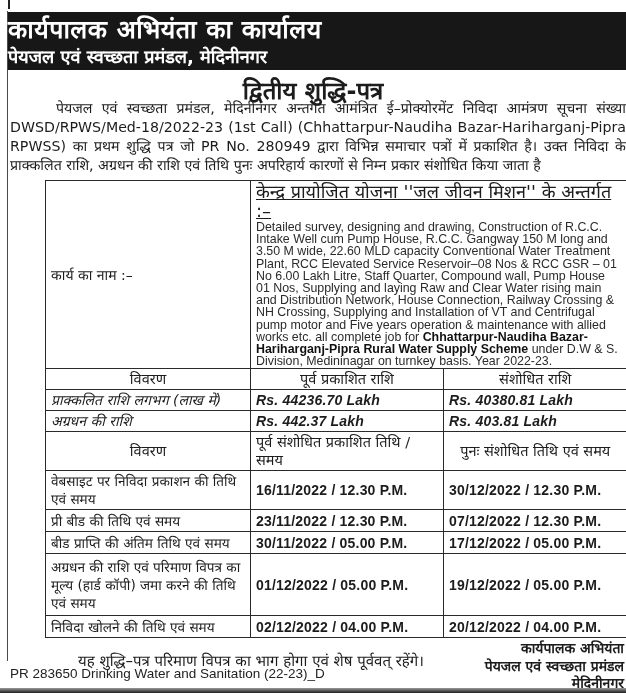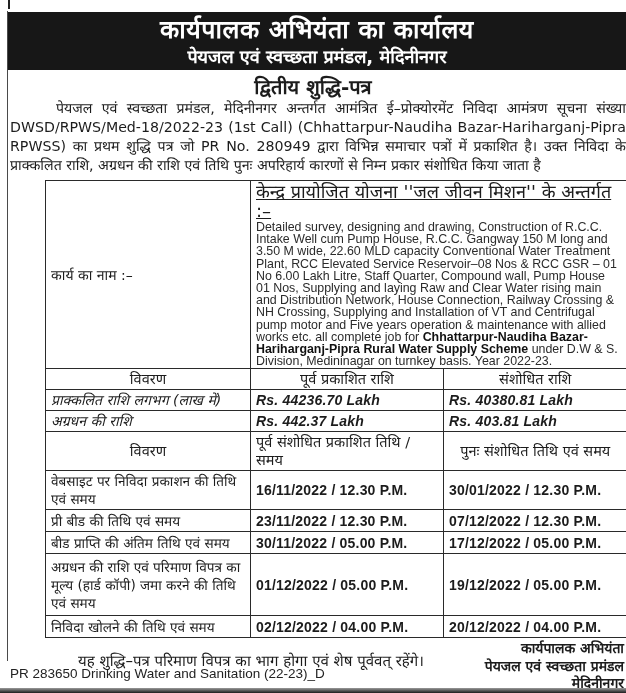--- a/index.html
+++ b/index.html
@@ -7,27 +7,27 @@
   .page {
     position:relative; width:626px; height:693px; margin:0 auto;
     background:#ffffff; overflow:hidden;
     font-family:"DejaVu Sans", sans-serif; color:#1c1c1c;
   }
   .corner-tick { position:absolute; left:8px; top:0; width:2px; height:9px; background:#222; }
   .page-left-border { position:absolute; left:7px; top:11px; height:650px; width:1px; background:#4a4a4a; }
 
   .banner {
     position:absolute; left:8px; right:0; top:12px; height:58px;
-    background:#171717; color:#fff; text-align:center; padding-top:3px;
+    background:#171717; color:#fff; text-align:left; padding-top:3px;
   }
   .banner-title   { font-size:25px; font-weight:bold; line-height:30px; letter-spacing:0.5px; }
   .banner-subtitle{ font-size:18px; font-weight:bold; line-height:23px; }
 
   .doc-title { position:absolute; left:0; right:0; top:73px; text-align:center;
-               font-size:20px; font-weight:bold; }
+               font-size:24px; font-weight:bold; }
 
   .intro {
     position:absolute; left:10px; right:0; top:99px;
     font-size:14.2px; line-height:19px; text-align:justify; text-indent:46px;
   }
 
   table.notice {
     position:absolute; left:45px; top:180px; width:581px;
     border-collapse:collapse; table-layout:fixed;
   }
@@ -131,21 +131,21 @@
       <tr class="hdr date-hdr">
         <td>विवरण</td>
         <td class="left">पूर्व संशोधित प्रकाशित तिथि / समय</td>
         <td>पुनः संशोधित तिथि एवं समय</td>
       </tr>
     </tbody>
     <tbody class="dates">
         <tr>
           <td class="cell-label">वेबसाइट पर निविदा प्रकाशन की तिथि एवं समय</td>
           <td class="cell-value">16/11/2022  /  12.30 P.M.</td>
-          <td class="cell-value">30/01/2022  /  12.30 P.M.</td>
+          <td class="cell-value">30/12/2022  /  12.30 P.M.</td>
         </tr>
         <tr>
           <td class="cell-label">प्री बीड की तिथि एवं समय</td>
           <td class="cell-value">23/11/2022  /  12.30 P.M.</td>
           <td class="cell-value">07/12/2022  /  12.30 P.M.</td>
         </tr>
         <tr>
           <td class="cell-label">बीड प्राप्ति की अंतिम तिथि एवं समय</td>
           <td class="cell-value">30/11/2022  /  05.00 P.M.</td>
           <td class="cell-value">17/12/2022  /  05.00 P.M.</td>

